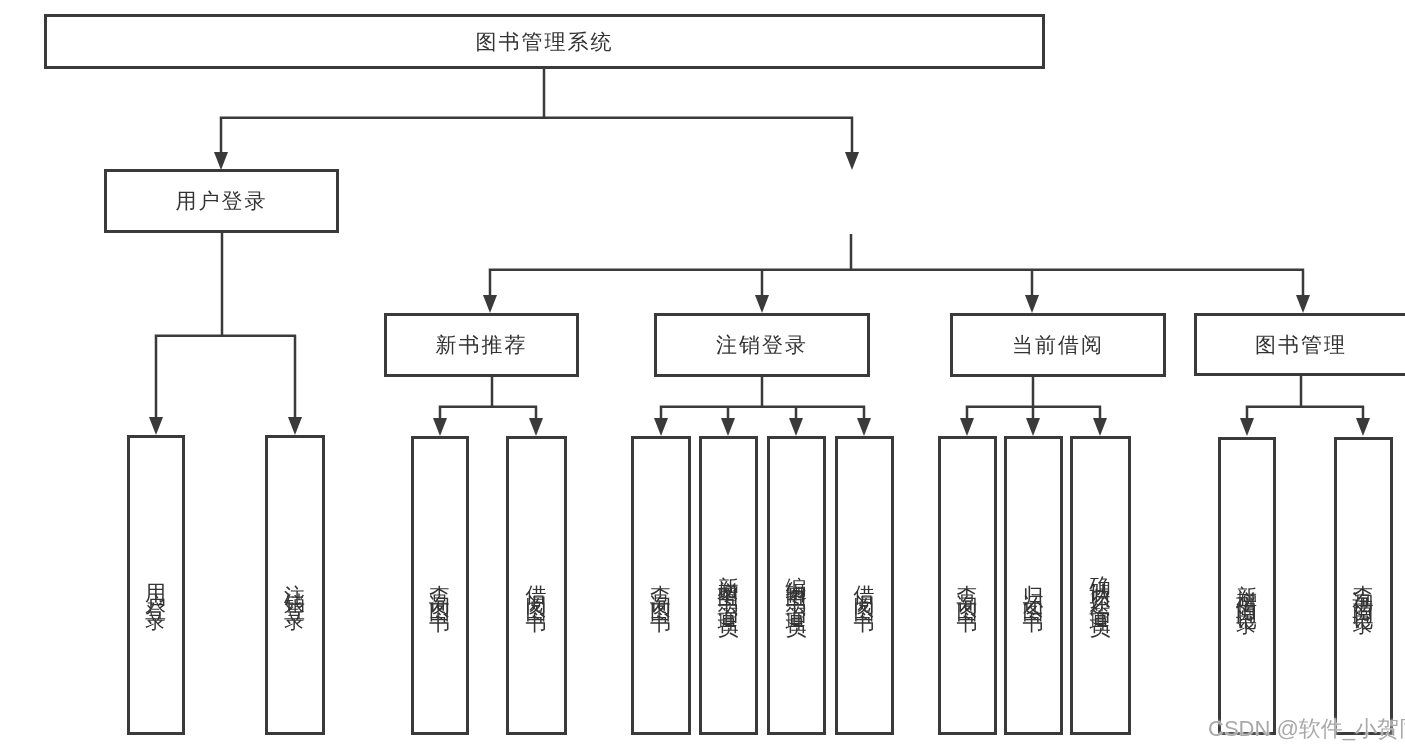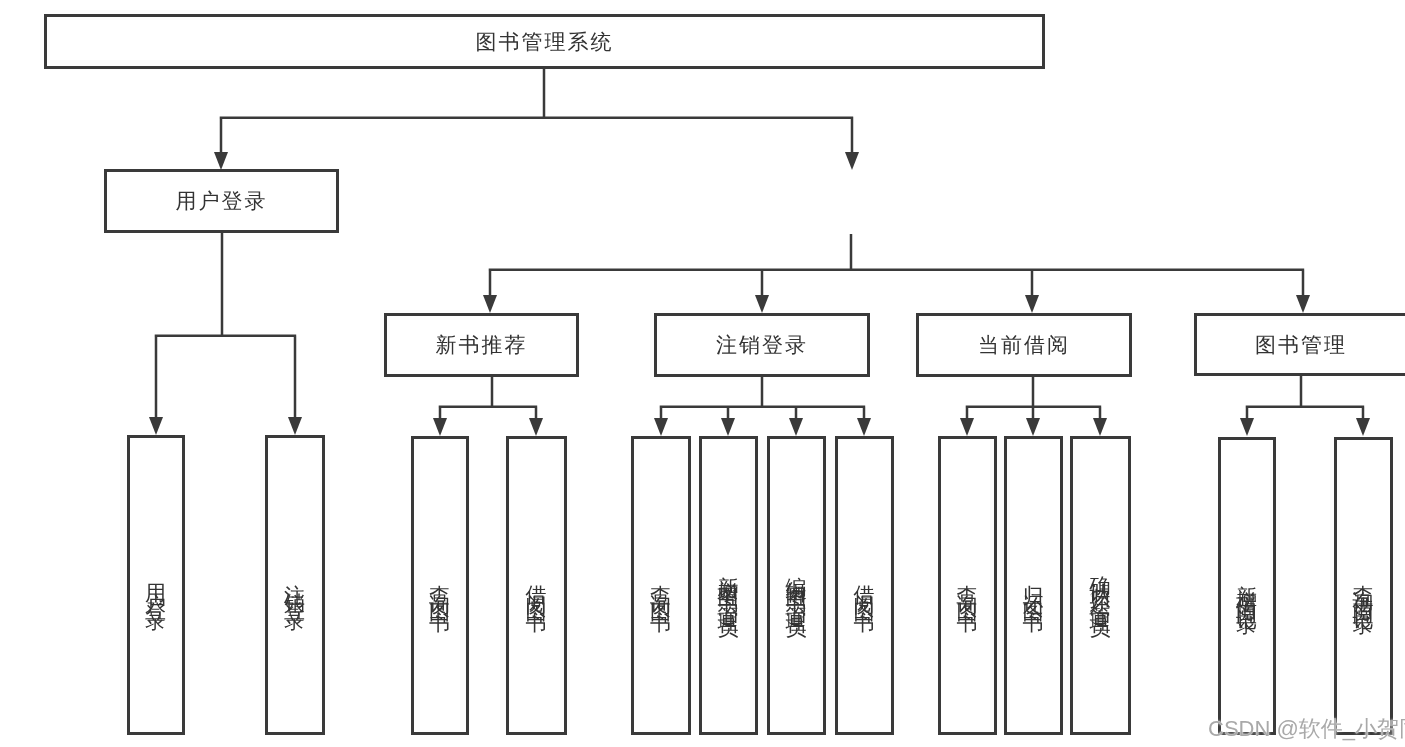--- a/index.html
+++ b/index.html
@@ -105,21 +105,21 @@
   <div class="box h" style="left:82px;top:169px;width:235px;height:64px">
     <span>用户登录</span>
   </div>
 
   <div class="box h" style="left:362px;top:313px;width:195px;height:64px">
     <span>新书推荐</span>
   </div>
   <div class="box h" style="left:632px;top:313px;width:216px;height:64px">
     <span>注销登录</span>
   </div>
-  <div class="box h" style="left:894px;top:313px;width:216px;height:64px">
+  <div class="box h" style="left:928px;top:313px;width:216px;height:64px">
     <span>当前借阅</span>
   </div>
   <div class="box h" style="left:1172px;top:313px;width:214px;height:63px">
     <span>图书管理</span>
   </div>
 
   <div class="box v" style="left:105px;top:435px;width:58px;height:300px">
     <span>用户登录</span>
   </div>
   <div class="box v" style="left:243px;top:435px;width:60px;height:300px">

